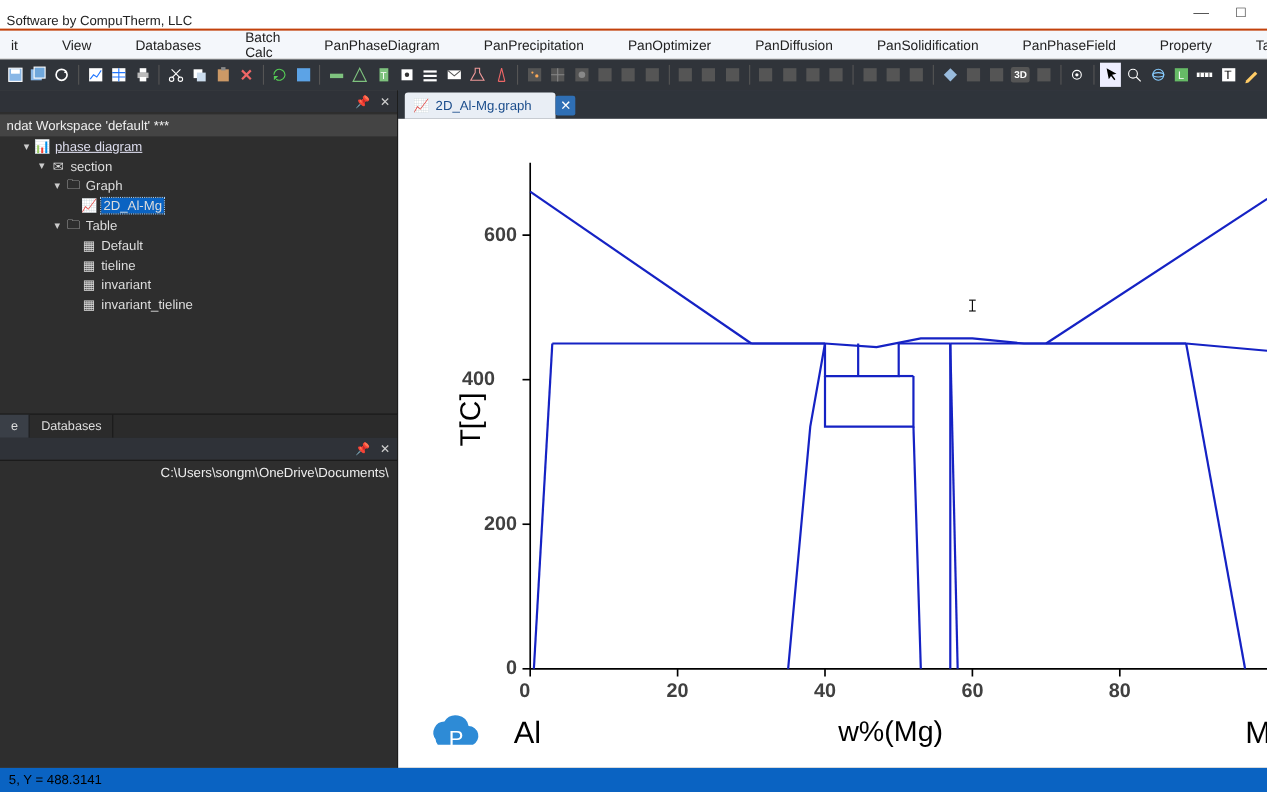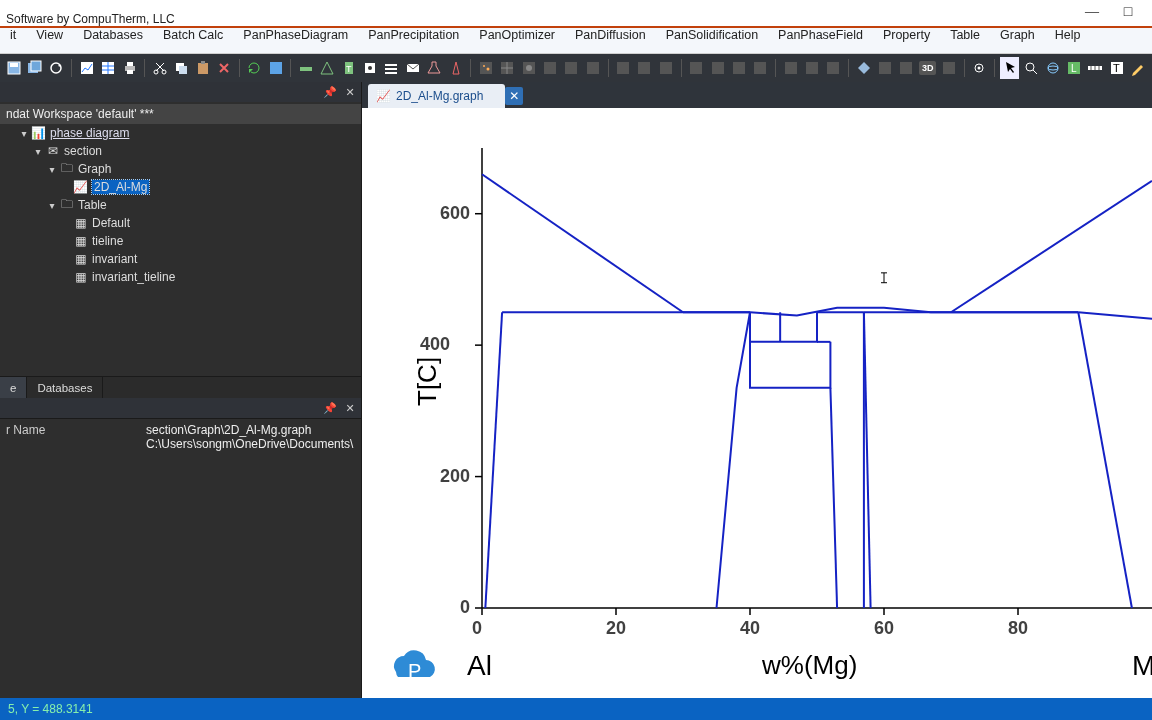--- a/index.html
+++ b/index.html
@@ -4,21 +4,21 @@
 <style>
   * { box-sizing: border-box; margin: 0; padding: 0; font-family: "Segoe UI", Tahoma, sans-serif; }
   html, body { width: 1152px; height: 720px; overflow: hidden; background: #fff; }
 
   
   .title-bar { height: 28px; background: #fff; border-bottom: 2px solid #c2410c; display: flex; align-items: flex-end; padding: 0 6px; font-size: 12px; color: #222; }
   .title-bar .spacer { flex: 1; }
   .win-btn { width: 36px; height: 28px; display: flex; align-items: center; justify-content: center; font-size: 14px; cursor: default; font-family: "Segoe UI Symbol"; }
 
   
-  .menu-bar { height: 26px; background: #f4f7fb; border-bottom: 1px solid #d0d0d0; display: flex; align-items: flex-start; font-size: 12.5px; color: #222; }
+  .menu-bar { height: 26px; background: #f4f7fb; border-bottom: 1px solid #d0d0d0; display: flex; align-items: center; font-size: 12.5px; color: #222; gap: 20px; }
   .menu-item { padding: 0 10px; display: flex; align-items: center; cursor: default; }
 
   
   .toolbar { height: 28px; background: #30343a; display: flex; align-items: center; gap: 2px; padding: 0 4px; }
   .tb-btn { width: 22px; height: 22px; display: flex; align-items: center; justify-content: center; color: #fff; font-size: 12px; }
   .tb-btn svg { width: 16px; height: 16px; }
   .tb-sep { width: 1px; height: 18px; background: #555; margin: 0 3px; }
   .tb-badge { font-size: 9px; font-weight: bold; color: #fff; background: #6c7; width: 17px; height: 14px; border-radius: 2px; display:flex;align-items:center;justify-content:center;}
 
   
@@ -62,21 +62,21 @@
 
   
   .chart-stage { position:absolute; inset:0; }
   .tick-label { position:absolute; font-size:18px; color:#404040;font-weight:bold; }
   .axis-title { position:absolute; font-size:26px; color:#000; }
   .axis-title.vert { transform: rotate(-90deg); transform-origin: left top; }
   .corner-lbl { position:absolute; font-size:28px; color:#000; }
   .logo-p { position:absolute; width:54px; height:46px; }
 
   
-  .status-bar { height: 22px; background: #0a63c2; color: #86efac; font-size: 12px; display:flex; align-items:center; padding: 0 8px; }
+  .status-bar { height: 22px; background: #0a63c2; color: #000000; font-size: 12px; display:flex; align-items:center; padding: 0 8px; }
 </style>
 </head>
 <body>
 
 <div class="title-bar">
   <span>Software by CompuTherm, LLC</span>
   <div class="spacer"></div>
   <div class="win-btn">—</div>
   <div class="win-btn">□</div>
 </div>
@@ -449,24 +449,20 @@
       <div class="panel-tab active">e</div>
       <div class="panel-tab">Databases</div>
     </div>
 
     <div class="panel-header">
       <div class="ph-btn">📌</div>
       <div class="ph-btn">✕</div>
     </div>
     <div class="info-panel">
       <div class="info-body">
-        <div class="info-row">
-          <div class="info-key">r Name</div>
-          <div class="info-val">section\Graph\2D_Al-Mg.graph</div>
-        </div>
         <div class="info-row">
           <div class="info-key"></div>
           <div class="info-val">C:\Users\songm\OneDrive\Documents\</div>
         </div>
       </div>
     </div>
   </div>
 
   <div class="doc-area">
     <div class="doc-tabs">

